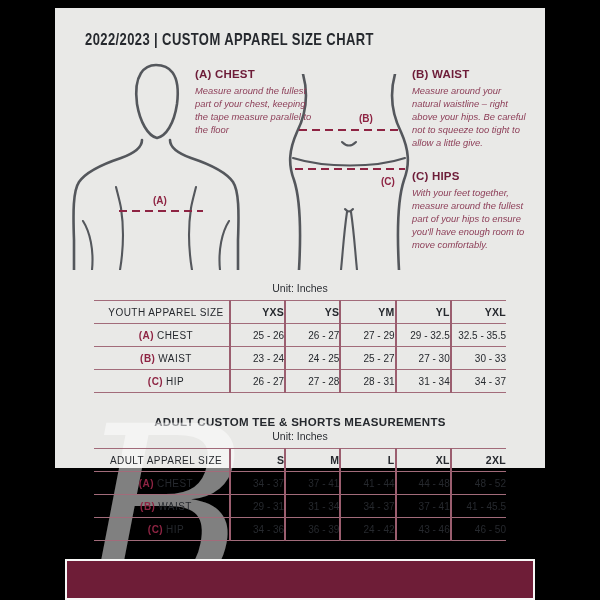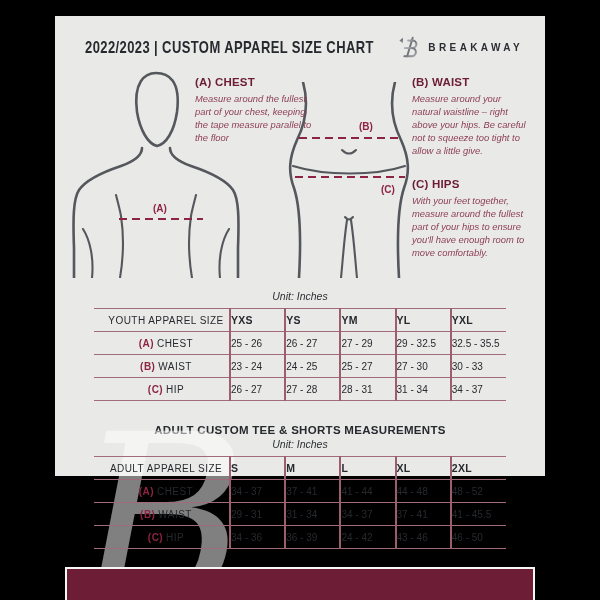--- a/index.html
+++ b/index.html
@@ -1,21 +1,21 @@
 <!DOCTYPE html>
 <html><head>
 <meta charset="utf-8">
 <style>
   html,body{margin:0;padding:0;}
   body{
     width:600px;height:600px;background:#000;overflow:hidden;
     font-family:"Liberation Sans",sans-serif;
   }
   .page{
-    position:relative;width:490px;height:460px;margin:16px auto;
+    position:relative;width:490px;height:460px;margin:8px auto;
     background:#e9e9e7;color:#26292e;
   }
   
   .header{
     position:absolute;top:16px;left:30px;right:22px;height:30px;
     display:flex;justify-content:space-between;align-items:center;
   }
   .doc-title{
     font-weight:bold;font-size:13px;letter-spacing:.4px;color:#26292e;
     display:inline-block;transform:scaleY(1.22);transform-origin:left center;
@@ -35,27 +35,27 @@
   .inst p{margin:0;font-size:9.4px;line-height:1.38;font-style:italic;color:#8c3d57;}
   .outline{fill:none;stroke:#54575c;stroke-width:2.6;stroke-linecap:round;}
   .thin{stroke-width:2.1;}
   .dash{fill:none;stroke:#8e2443;stroke-width:2.2;stroke-dasharray:8 5;}
   .dlabel{font-size:10px;font-weight:bold;fill:#8e2443;font-family:"Liberation Sans",sans-serif;}
   
   .section{position:absolute;left:0;right:0;text-align:center;}
   .youth{top:272px;}
   .adult{top:408px;}
   .sec-title{font-weight:bold;font-size:11.5px;letter-spacing:.3px;color:#26292e;}
-  .unit{font-style:italic;font-size:10.5px;margin-top:2px;color:#2c2f34;}
+  .unit{font-size:10.5px;margin-top:2px;color:#2c2f34;}
   table.size-table{
     position:relative;z-index:2;
     width:412px;margin:6px auto 0;border-collapse:collapse;table-layout:fixed;
   }
   .size-table td{
-    height:22px;font-size:10px;text-align:left;color:#26292e;
+    height:22px;font-size:10px;text-align:right;color:#26292e;
     border-top:1.5px solid #a26b7a;border-bottom:1.5px solid #a26b7a;
     padding:0;
   }
   .size-table td + td{border-left:2px solid #9b5e6f;}
   .size-table td.lbl{
     text-align:center;padding-left:9px;letter-spacing:.45px;font-size:10px;
   }
   .size-table .size-hd{font-weight:bold;font-size:10.5px;letter-spacing:.3px;}
   .pfx{color:#8e2443;font-weight:bold;margin-right:3px;}
   
@@ -70,39 +70,20 @@
     background:#6e1d37;box-shadow:0 0 0 2px #f7f7f6;z-index:3;
   }
 </style>
 </head>
 <body>
 
 <div class="page">
 
   <div class="header">
     <span class="doc-title">2022/2023 | CUSTOM APPAREL SIZE CHART</span>
-    <span class="brand">
-      <svg width="24" height="24" viewBox="0 0 26 26">
-        <defs>
-          <linearGradient id="silver" x1="0" y1="0" x2="1" y2="1">
-            <stop offset="0" stop-color="#b7babf"></stop>
-              <stop offset="0.5" stop-color="#6f7277"></stop>
-              <stop offset="1" stop-color="#a9acb1"></stop>
-          </linearGradient>
-        </defs>
-        <g fill="none" stroke="url(#silver)" stroke-width="2.2" stroke-linecap="round">
-          <path d="M17,3 L11,23"></path>
-          <path d="M12,6 h5 a4,4 0 0 1 0 8 h-8"></path>
-          <path d="M9,14 h7 a4.5,4.5 0 0 1 0 9 h-8"></path>
-          <path d="M13,6 H5"></path>
-        </g>
-        <path d="M6.5,3 L2.5,6 L6.5,9 Z" fill="url(#silver)"></path>
-      </svg>
-      <span class="brand-name">BREAKAWAY</span>
-    </span>
   </div>
 
   <div class="diagrams">
 
     <svg class="fig1" width="170" height="210" viewBox="0 0 170 210">
       <path class="outline" d="M66,44 C62,14 74,5 85,5 C97,5 110,12 106,44 C103,64 95,76 86,78 C77,76 69,62 66,44"></path>
       <path class="outline" d="M71,80 C71,87 64,93 50,98 C32,104 15,112 8,122 C2,131 2,152 3,180 L3,210"></path>
       <path class="outline" d="M99,80 C99,87 106,93 120,98 C138,104 155,112 162,122 C168,131 168,152 167,180 L167,210"></path>
       <path class="outline thin" d="M45,127 C47,135 49,142 50,148 C53,168 52,192 49,210"></path>
       <path class="outline thin" d="M125,127 C123,135 121,142 120,148 C117,168 118,192 121,210"></path>

